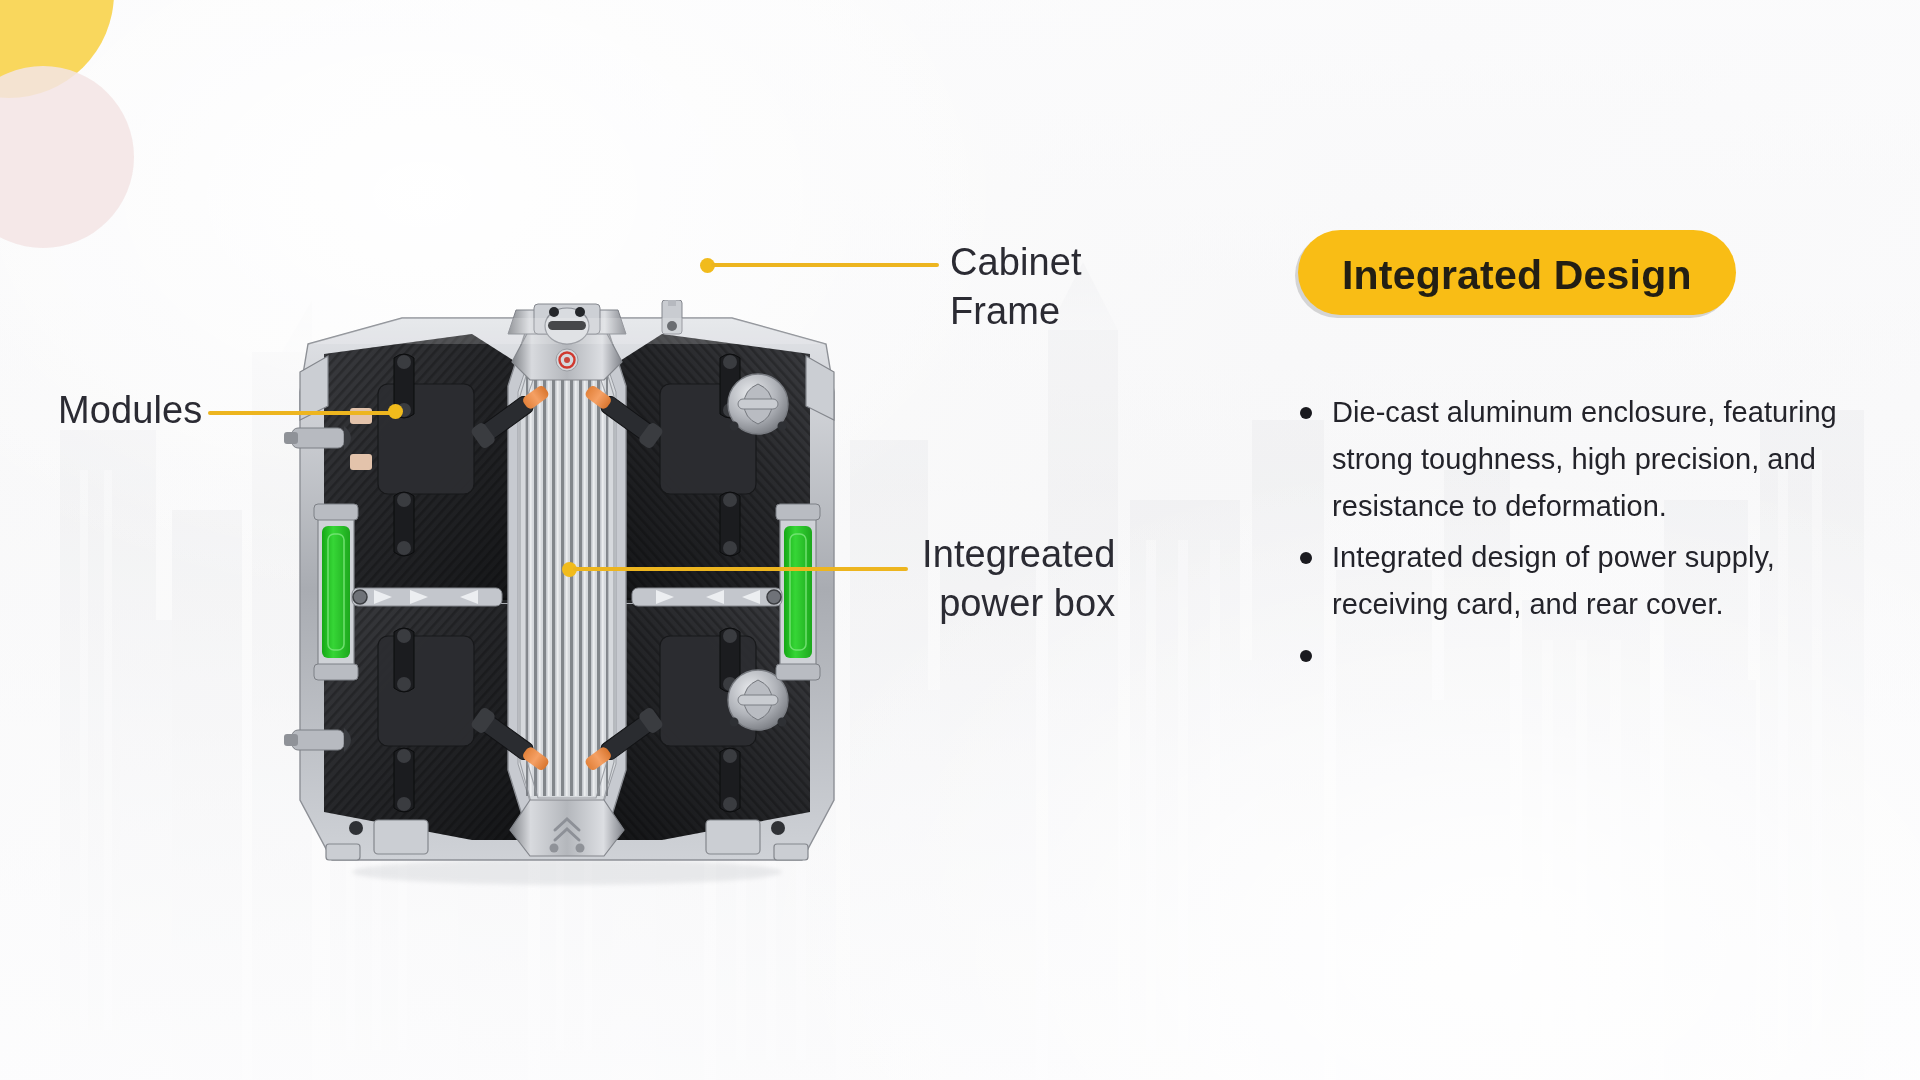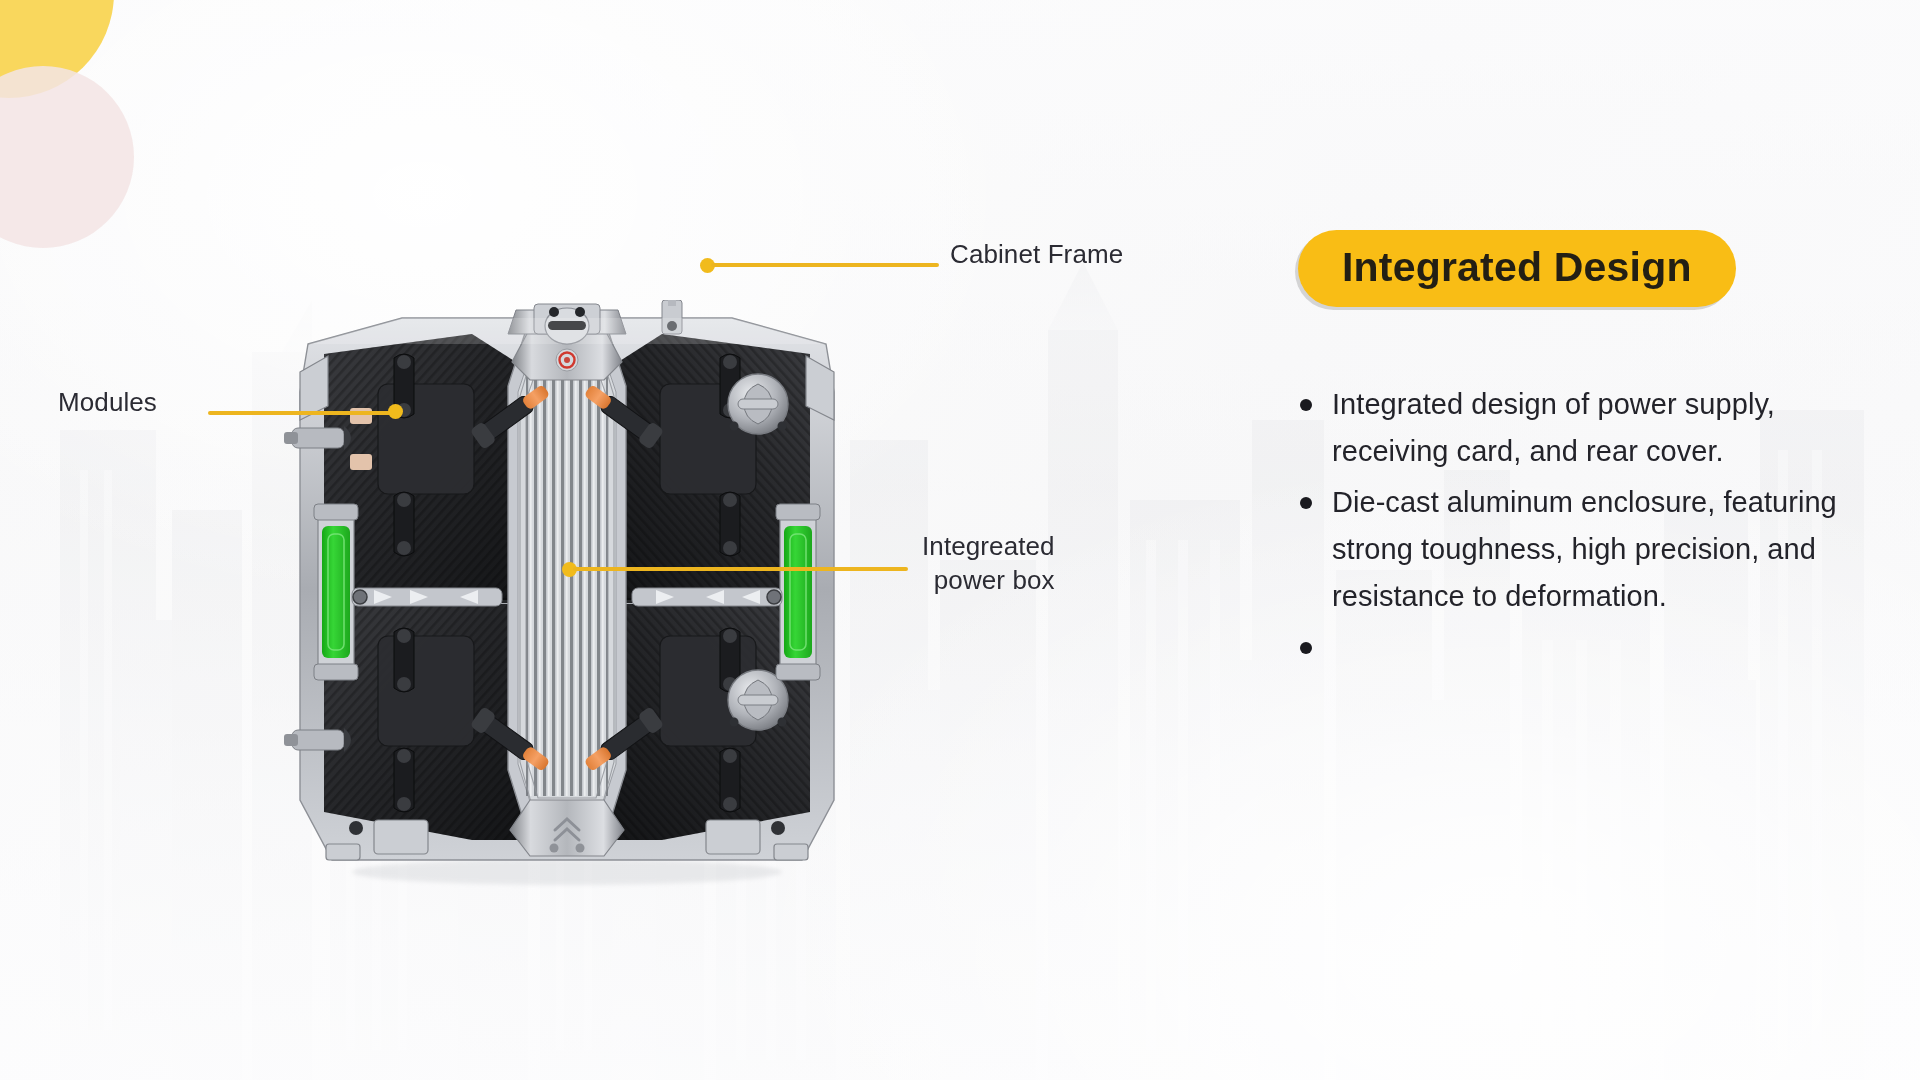--- a/index.html
+++ b/index.html
@@ -83,21 +83,21 @@
   .callout .c-dot {
     position: absolute;
     width: 15px;
     height: 15px;
     border-radius: 50%;
     background: #f1bb1c;
   }
   .callout .c-label {
     position: absolute;
     color: #2b2b33;
-    font-size: 26px;
+    font-size: 38px;
     line-height: 1.30;
     white-space: pre-line;
     letter-spacing: 0.1px;
   }
 
   
   #callout-cabinet-frame { left: 700px; top: 252px; width: 500px; }
   #callout-cabinet-frame .c-dot  { left: 0; top: 6px; }
   #callout-cabinet-frame .c-line { left: 11px; top: 11px; width: 228px; }
   #callout-cabinet-frame .c-label{ left: 250px; top: -14px; }
@@ -121,21 +121,21 @@
     top: 230px;
     width: 580px;
   }
 
   .title-badge {
     display: inline-block;
     background: #f9bd15;
     color: #231f14;
     font-size: 41px;
     font-weight: bold;
-    padding: 14px 44px 16px 44px;
+    padding: 22px 44px 16px 44px;
     border-radius: 44px;
     letter-spacing: 0.2px;
     box-shadow: -3px 3px 0 rgba(120,120,120,0.28);
   }
 
   .feature-list {
     margin-top: 74px;
     list-style: none;
   }
   .feature-item {
@@ -507,25 +507,25 @@
     <span class="c-label">Integreated
 power box</span>
   </div>
 
   <div class="right-col">
     <div class="title-badge">Integrated Design</div>
 
     <ul class="feature-list">
       <li class="feature-item">
         <span class="f-bullet"></span>
-        <span>Integrated design of power supply, receiving card, and rear cover.</span>
+        <span>Die-cast aluminum enclosure, featuring strong toughness, high precision, and resistance to deformation.</span>
       </li>
       <li class="feature-item">
         <span class="f-bullet"></span>
-        <span>Die-cast aluminum enclosure, featuring strong toughness, high precision, and resistance to deformation.</span>
+        <span>Integrated design of power supply, receiving card, and rear cover.</span>
       </li>
       <li class="feature-item">
         <span class="f-bullet"></span>
       </li>
     </ul>
   </div>
 
 </div>
 
 </body></html>

